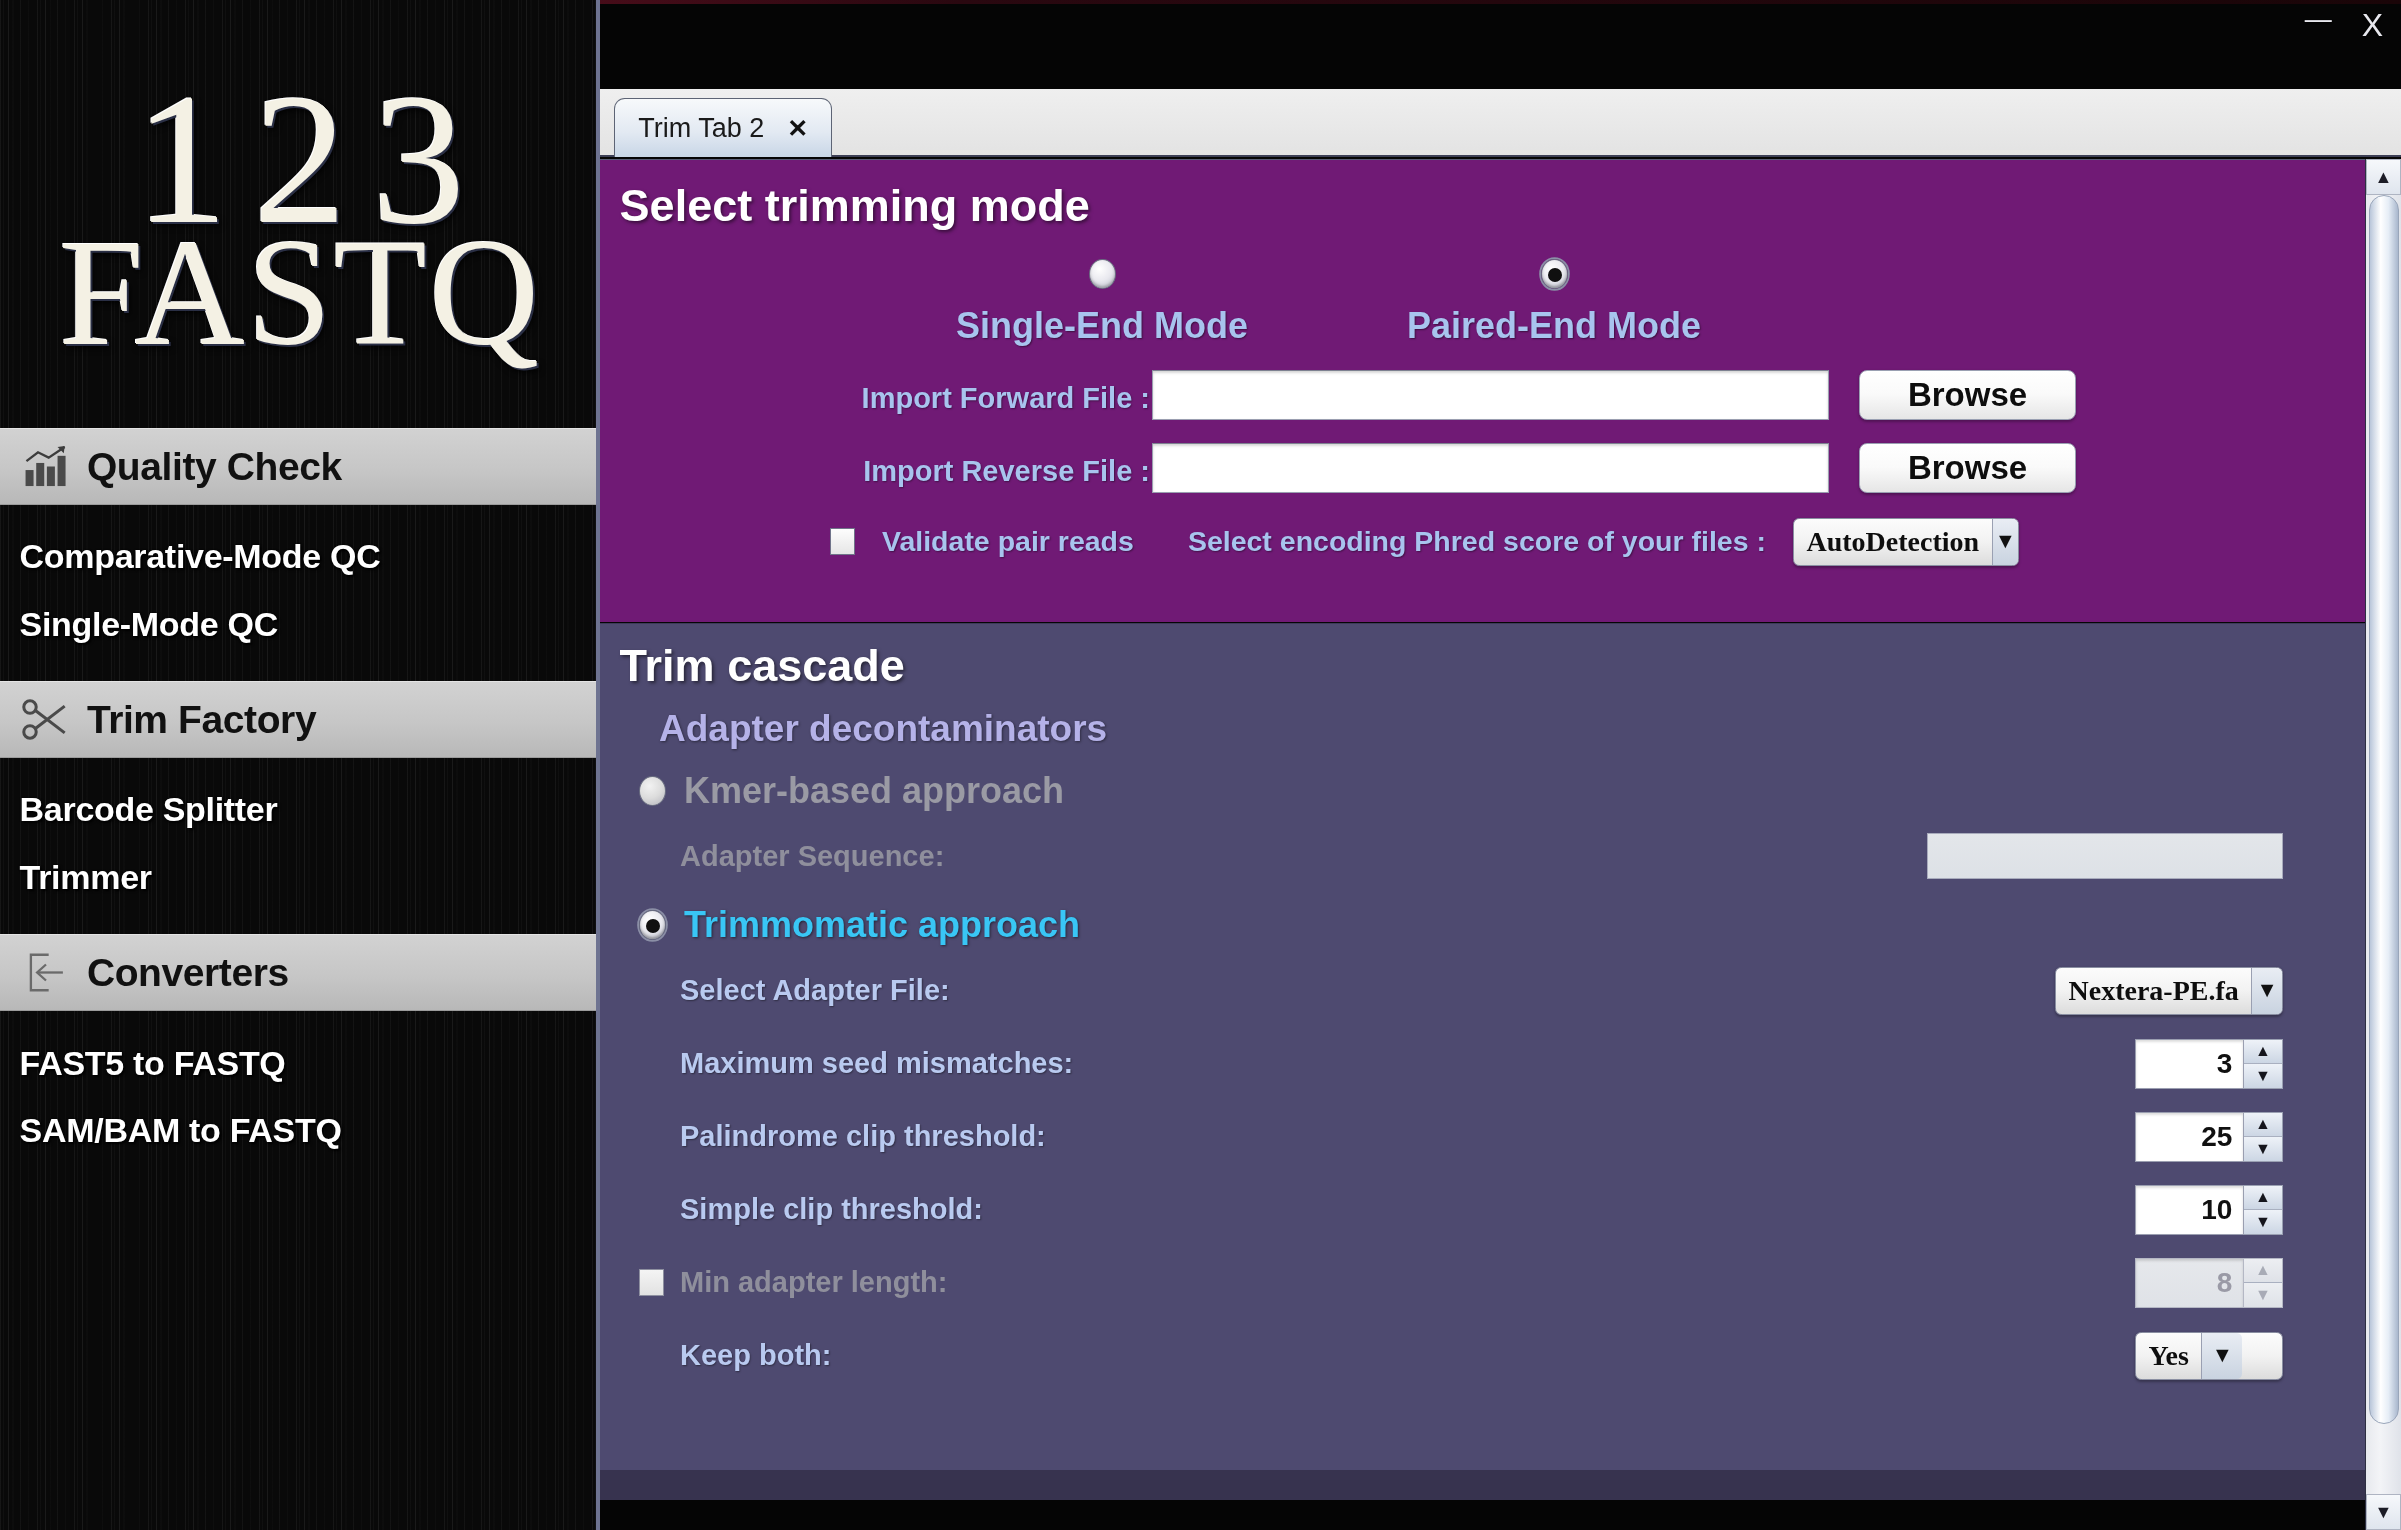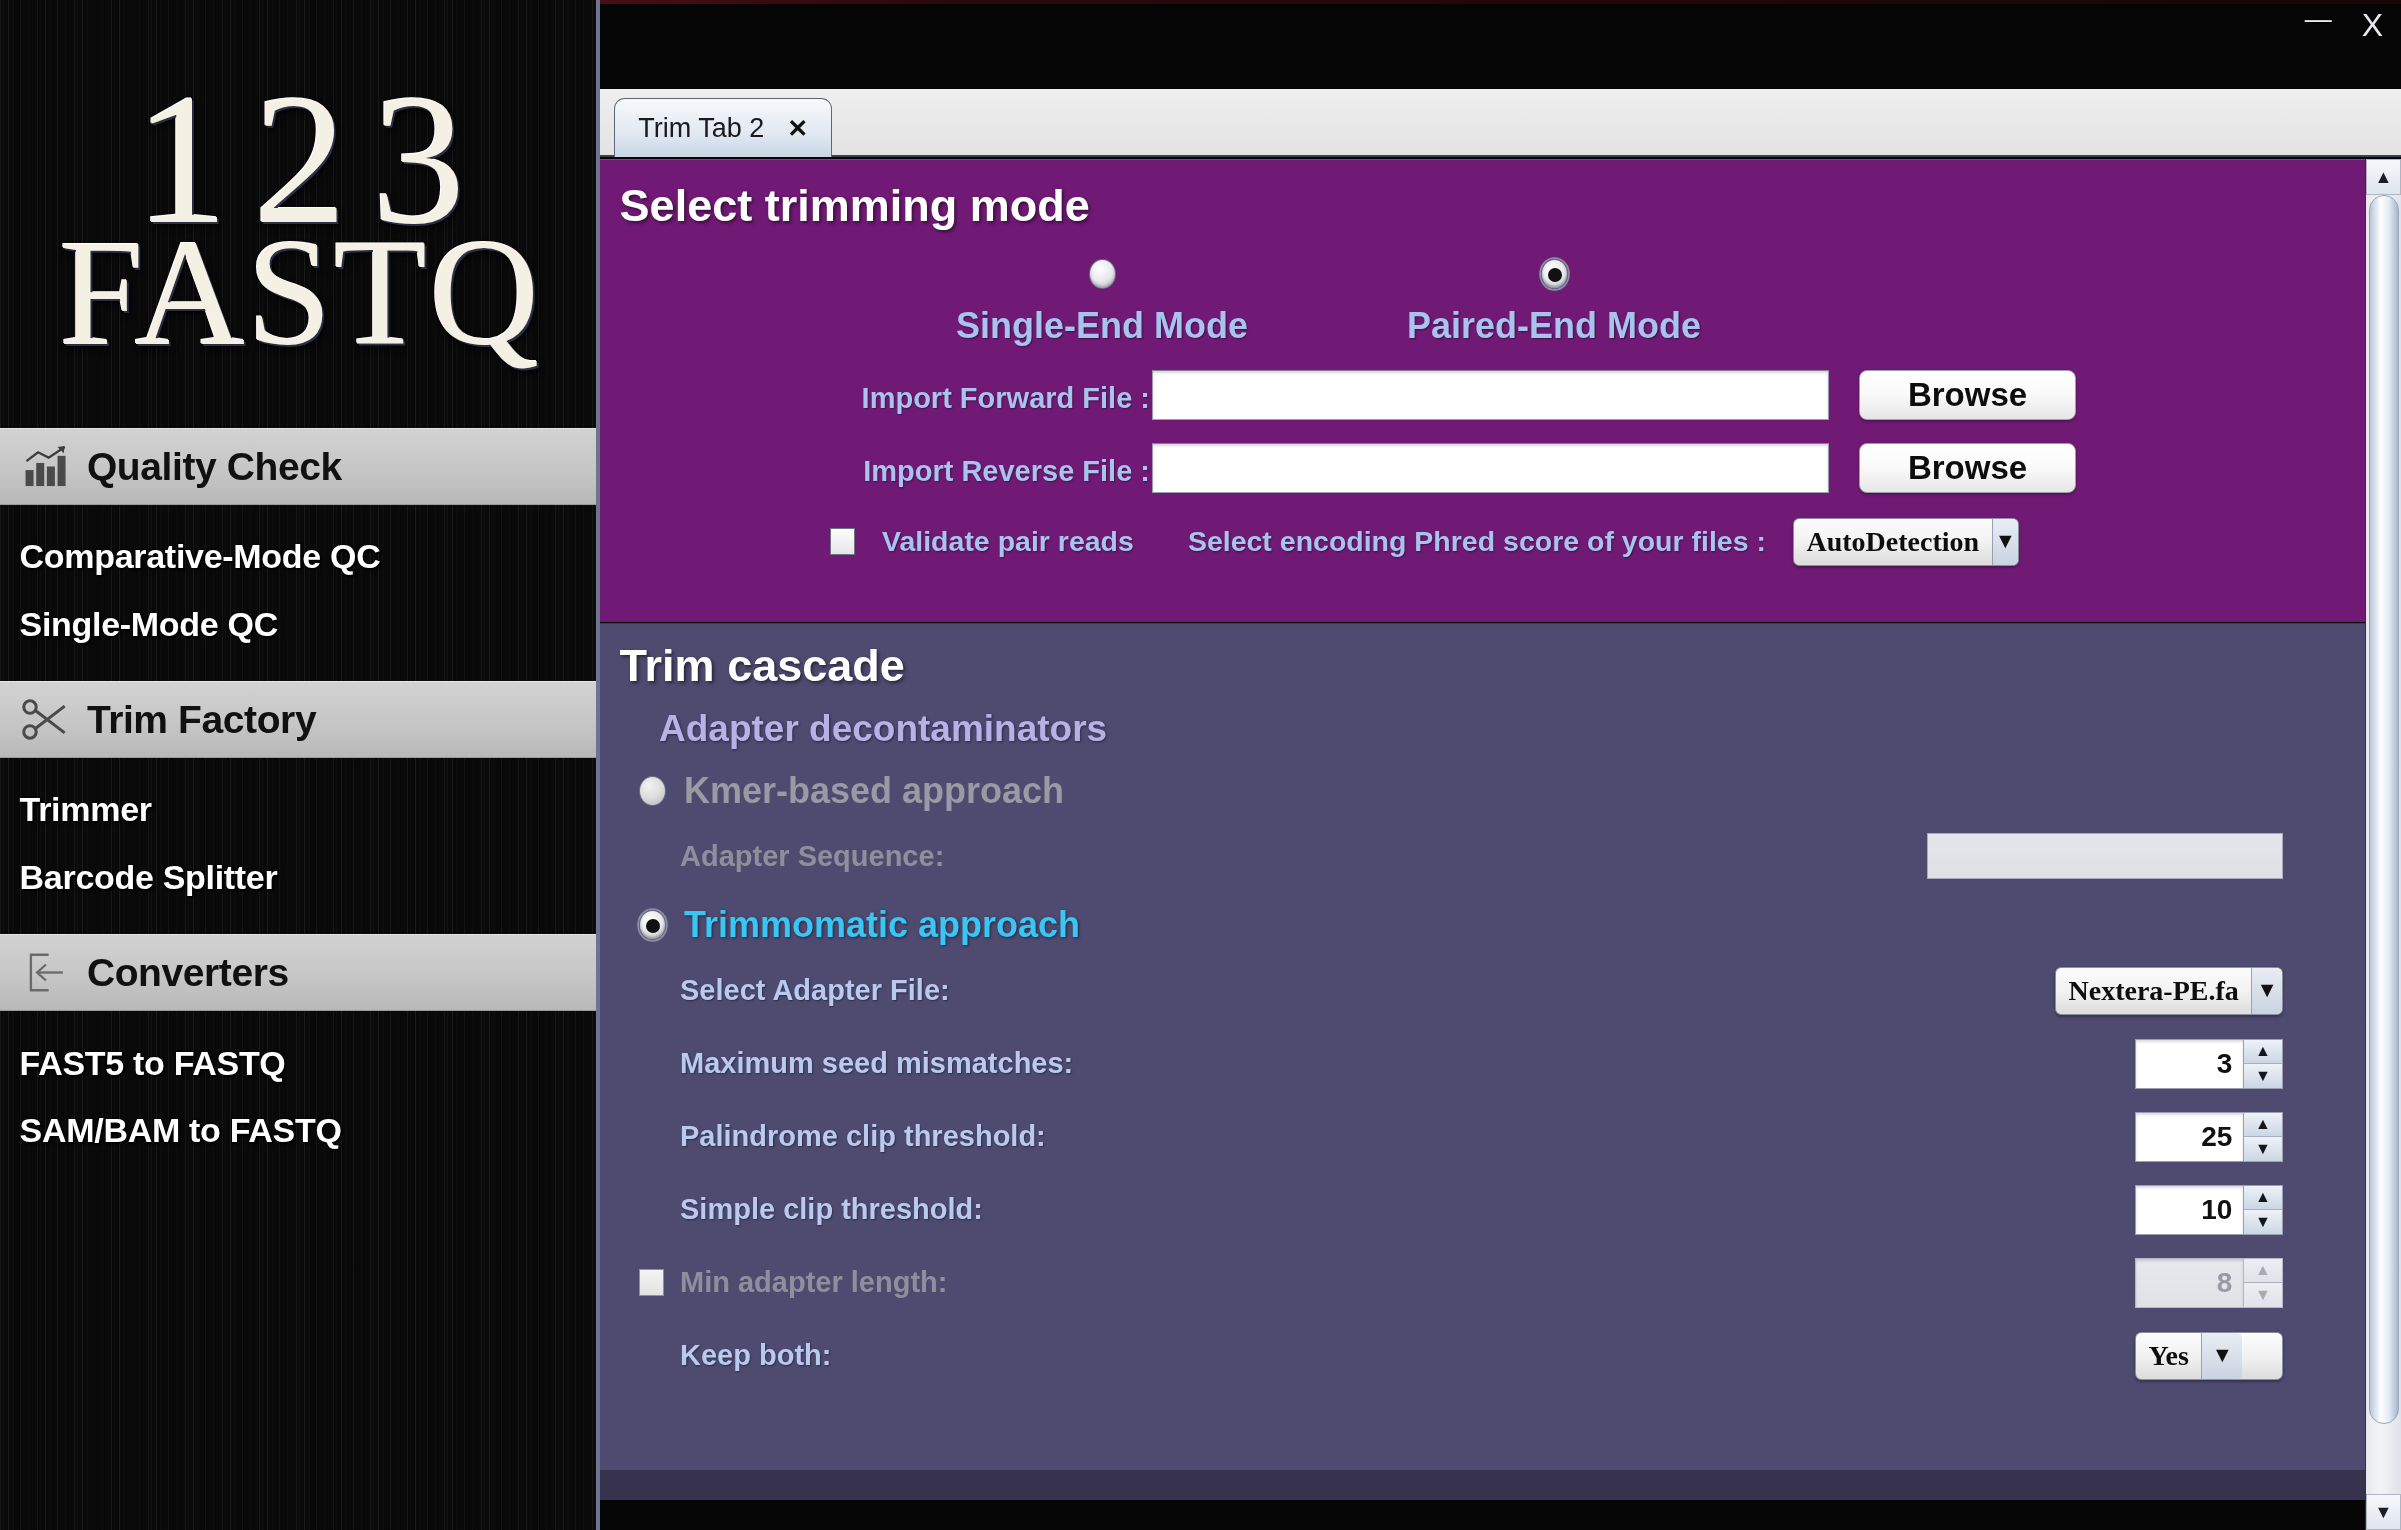--- a/index.html
+++ b/index.html
@@ -433,22 +433,22 @@
         <svg width="48" height="43" viewBox="0 0 54 48">
           <circle cx="9" cy="38" r="7" fill="none" stroke="#4a4a4a" stroke-width="3.4"></circle>
           <circle cx="9" cy="10" r="7" fill="none" stroke="#4a4a4a" stroke-width="3.4"></circle>
           <line x1="14" y1="35" x2="48" y2="9" stroke="#4a4a4a" stroke-width="3.4"></line>
           <line x1="14" y1="13" x2="48" y2="39" stroke="#4a4a4a" stroke-width="3.4"></line>
         </svg>
       </span>
       <span class="title">Trim Factory</span>
     </div>
     <div class="sect-body texture">
+      <div class="nav-item">Barcode Splitter</div>
       <div class="nav-item">Trimmer</div>
-      <div class="nav-item">Barcode Splitter</div>
     </div>
 
     <div class="sect-header">
       <span class="ico">
         <svg width="48" height="43" viewBox="0 0 54 48">
           <path d="M30 4 H10 V44 H30" fill="none" stroke="#6a6a6a" stroke-width="2.6"></path>
           <line x1="46" y1="24" x2="18" y2="24" stroke="#6a6a6a" stroke-width="2.6"></line>
           <polyline points="27,15 17,24 27,33" fill="none" stroke="#6a6a6a" stroke-width="2.6"></polyline>
         </svg>
       </span>

